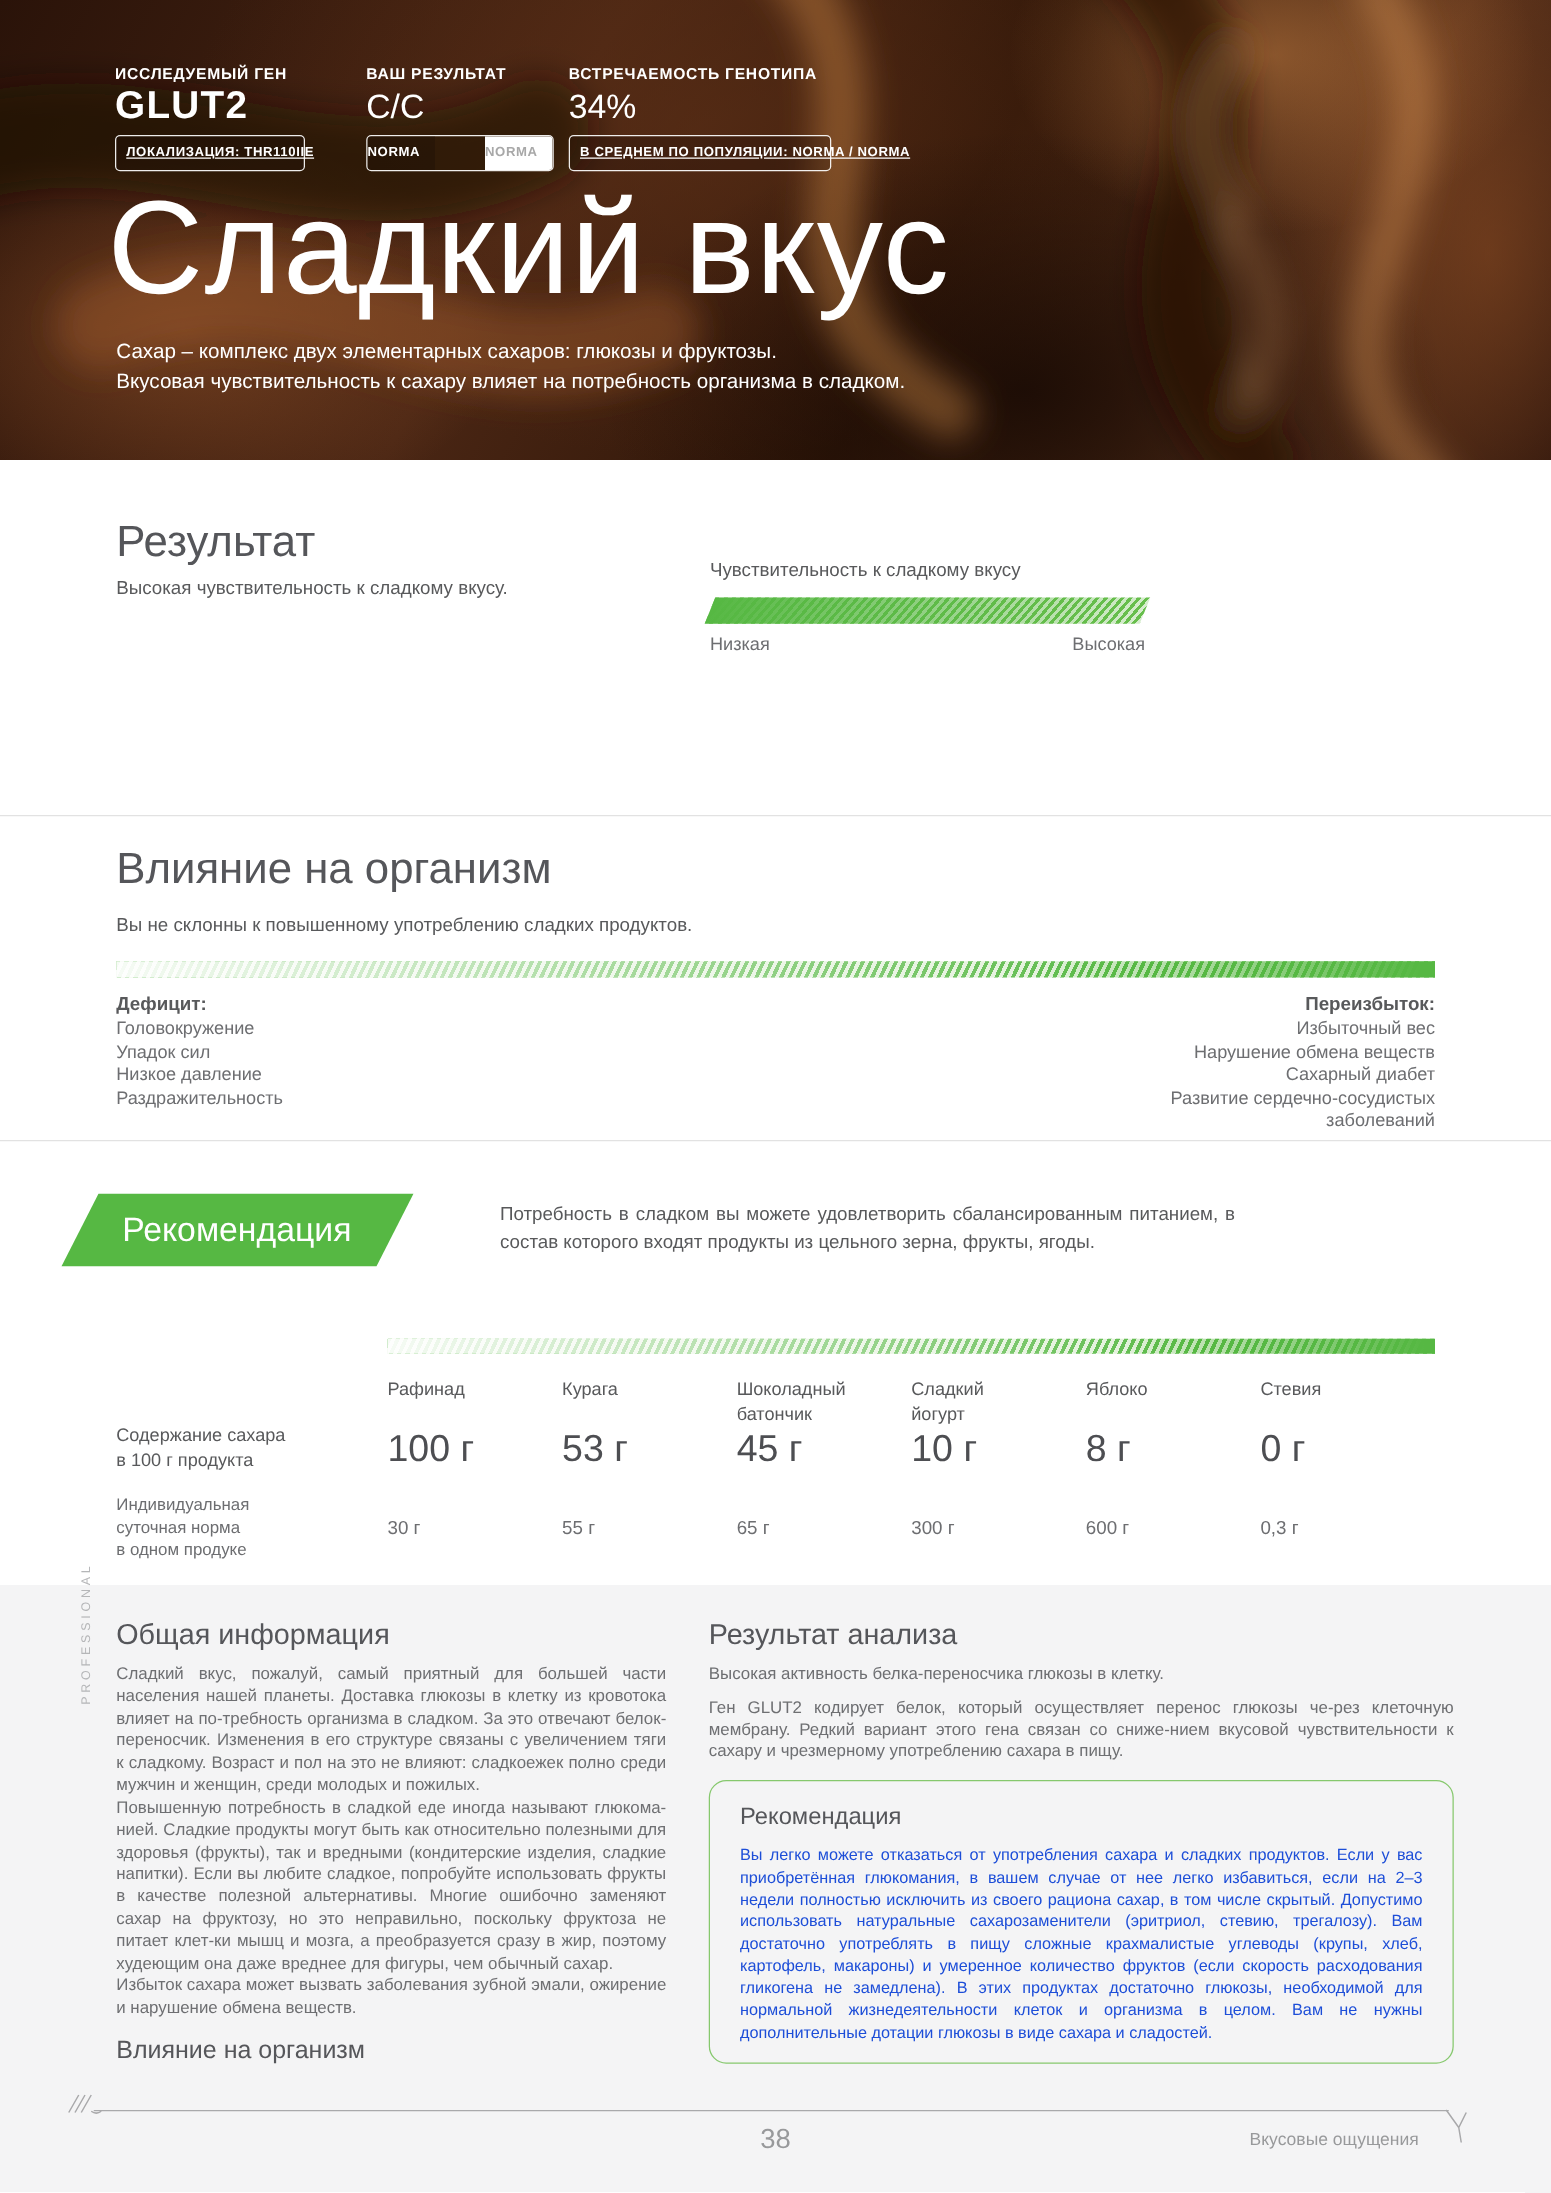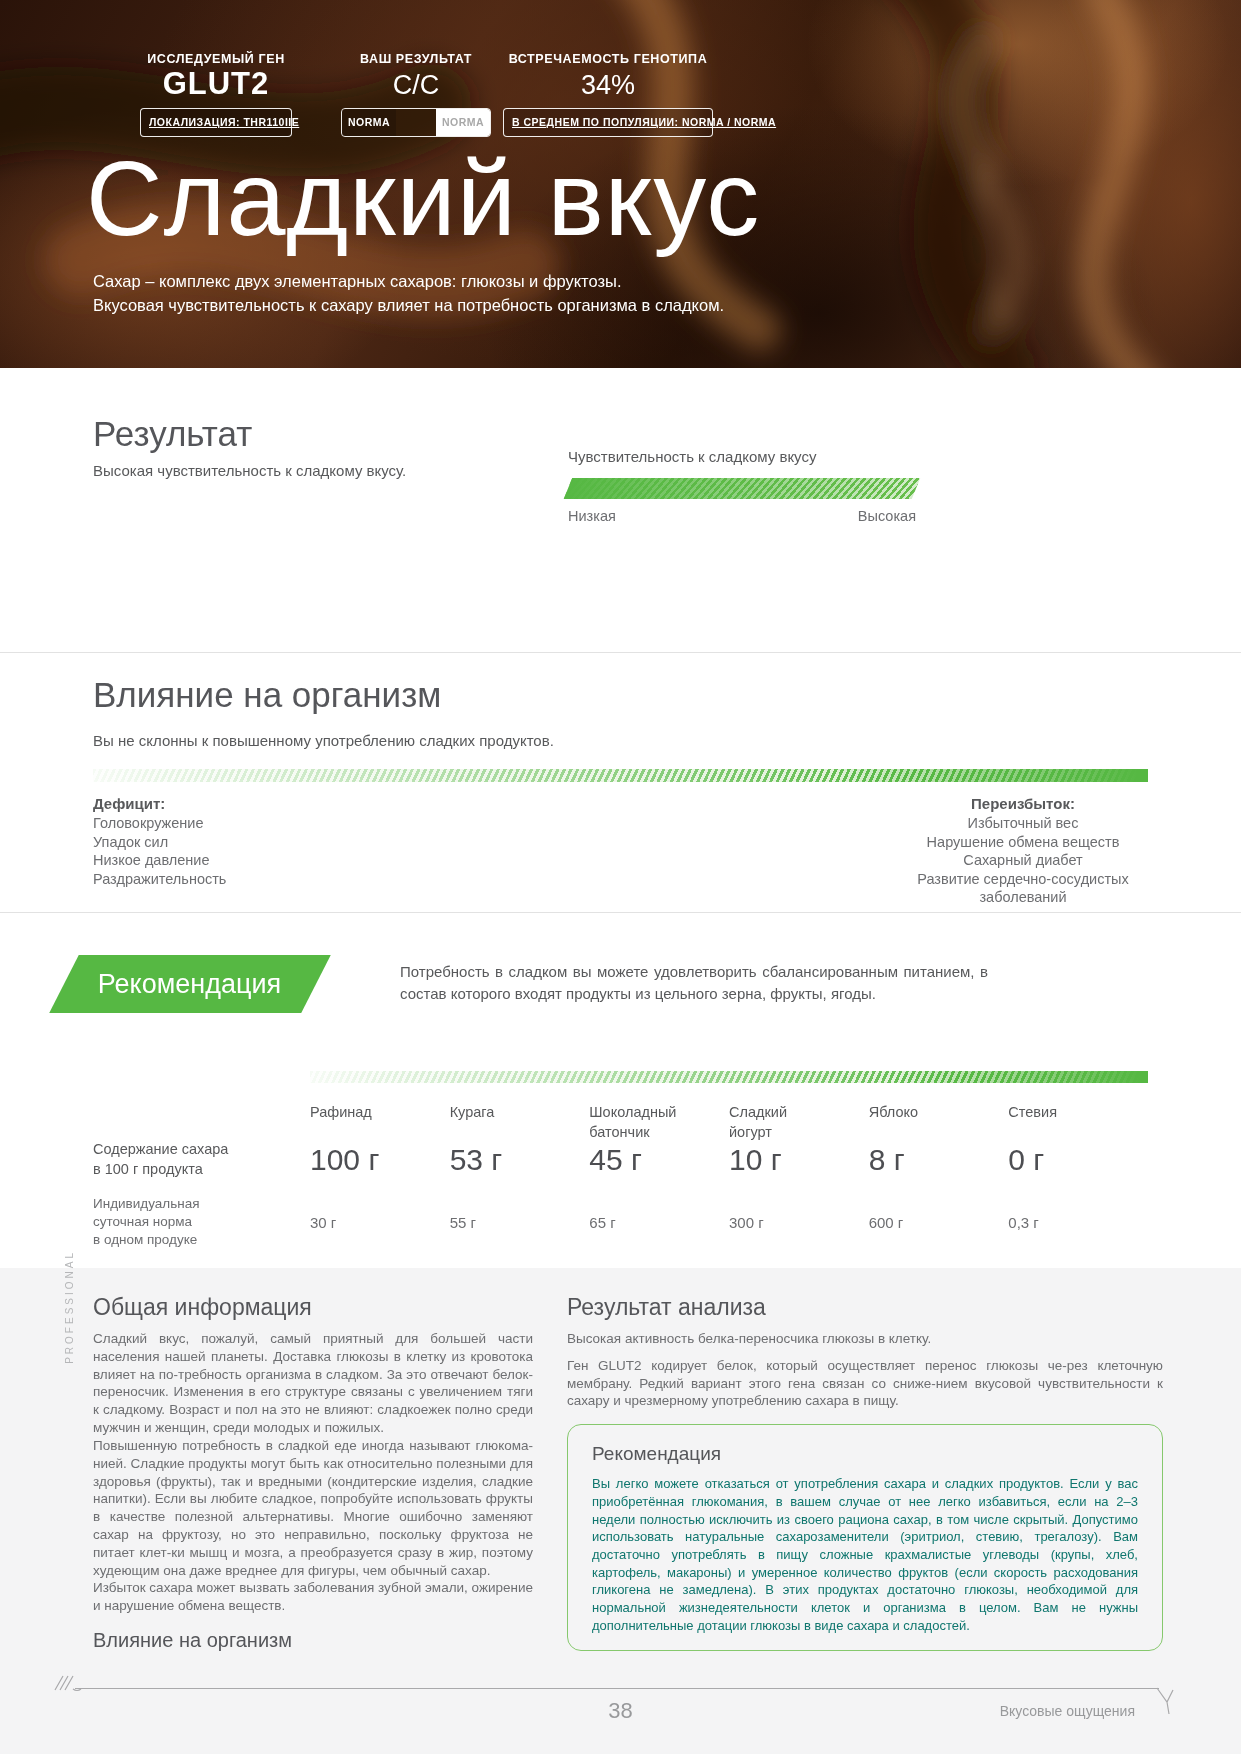--- a/index.html
+++ b/index.html
@@ -13,21 +13,21 @@
       radial-gradient(ellipse 340px 230px at 82% 12%, rgba(196,126,66,.55), transparent 62%),
       radial-gradient(ellipse 520px 320px at 66% 85%, rgba(24,10,4,.85), transparent 65%),
       radial-gradient(ellipse 430px 260px at 12% 72%, rgba(163,92,46,.5), transparent 60%),
       radial-gradient(ellipse 620px 400px at 45% 28%, rgba(92,47,22,.65), transparent 66%),
       radial-gradient(ellipse 300px 520px at 96% 55%, rgba(146,79,36,.55), transparent 60%),
       linear-gradient(118deg, #2a1309, #4a2614 35%, #2f1608 60%, #56301a 82%, #24100a);
   }
   .hero-swirls { position:absolute; inset:0; z-index:0; }
   .hero-inner { position:relative; z-index:2; }
   .hero-top { position:relative; height:130px; }
-  .hero-col { position:absolute; text-align:center; top:52px;margin-left:48px; }
+  .hero-col { position:absolute; top:52px; }
   .col-gene { left:92px; width:152px; }
   .col-result { left:293px; width:150px; }
   .col-freq { left:455px; width:210px; }
   .hero-label { font-size:12.5px; letter-spacing:.6px; font-weight:bold; white-space:nowrap; }
   .hero-value-lg { font-size:31px; letter-spacing:1px; margin-top:2px; font-weight:bold; line-height:1.05; }
   .hero-value-md { font-size:27px; margin-top:5px; line-height:1.1; }
   .hero-box { margin-top:7px; border:1px solid rgba(255,255,255,.92); border-radius:4px;
     background:rgba(25,12,6,.28); font-size:10.5px; font-weight:bold; letter-spacing:.5px;
     height:29px; line-height:27px; white-space:nowrap; padding:0 8px;text-decoration:underline; }
   .norma-box { margin-top:7px; display:flex; border:1px solid rgba(255,255,255,.92);
@@ -55,21 +55,21 @@
   .section-influence { position:relative; height:260px; border-bottom:1px solid #e2e2e2; padding:22px 93px 0; }
   .influence-text { margin-top:17px; font-size:15px; color:#58595b; }
   .fade-bar { margin-top:20px; height:13px;
     background:
       linear-gradient(90deg, rgba(86,184,67,0) 70%, #56b843 99%),
       linear-gradient(90deg, rgba(255,255,255,.95), rgba(255,255,255,0) 78%),
       repeating-linear-gradient(115deg, #56b843 0 3px, #e2f1da 3px 6px); }
   .influence-cols { display:flex; justify-content:space-between; margin-top:13px; }
   .inf-col-label { font-size:15px; font-weight:bold; color:#58595b; margin-bottom:2px; }
   .inf-item { font-size:14.5px; color:#6d6e71; line-height:1.28; }
-  .exc-col { text-align:center; max-width:250px; }
+  .exc-col { text-align:right; max-width:250px; }
 
   
   .section-reco { position:relative; height:355px; }
   .reco-banner { position:absolute; left:64px; top:42px; width:252px; height:58px;
     background:#56b843; transform:skewX(-27deg); display:flex; align-items:center; justify-content:center; }
   .reco-banner-text { transform:skewX(27deg); color:#fff; font-size:27px; font-weight:400; }
   .reco-text { position:absolute; left:400px; top:48px; width:588px; font-size:15px;
     line-height:1.45; color:#58595b; text-align:justify; }
   .sugar { position:absolute; left:93px; top:158px; width:1055px; display:grid;
     grid-template-columns:217px repeat(6, 1fr); grid-template-rows:12px 50px 54px auto; }
@@ -89,21 +89,21 @@
   .gray-cols { display:flex; gap:34px; padding:26px 78px 0 93px; }
   .col-left { width:440px; flex:none; }
   .col-right { flex:1; }
   .h3 { font-size:23px; font-weight:400; color:#55565a; margin-bottom:9px; }
   .h4 { font-size:20px; font-weight:400; color:#55565a; margin:14px 0 7px; }
   .body-p { font-size:13.5px; line-height:1.32; color:#6e6f72; text-align:justify; }
   .body-p + .body-p { margin-top:0; }
   .col-right .body-p { margin-bottom:9px; }
   .reco-box { margin-top:14px; border:1.5px solid #86c86d; border-radius:14px; padding:18px 24px 16px; }
   .reco-box .h4 { margin:0 0 10px; font-size:19px; }
-  .reco-box-text { font-size:13px; line-height:1.36; color:#0f766e; text-align:justify; }
+  .reco-box-text { font-size:13px; line-height:1.36; color:#1d4ed8; text-align:justify; }
   .side-vertical { position:absolute; left:64px; top:1250px; writing-mode:vertical-rl;
     transform:rotate(180deg); font-size:10px; letter-spacing:3px; color:#b5b6b8; z-index:3; }
 
   
   .footer-line { position:absolute; left:75px; right:82px; top:1688px; border-top:1px solid #a9a9ab; }
   .footer-mark-left { position:absolute; left:52px; top:1672px; }
   .footer-mark-right { position:absolute; right:60px; top:1686px; }
   .page-num { position:absolute; top:1698px; left:0; right:0; text-align:center;
     font-size:22px; color:#98999b; }
   .section-name { position:absolute; top:1703px; right:106px; font-size:14px; color:#98999b; }

